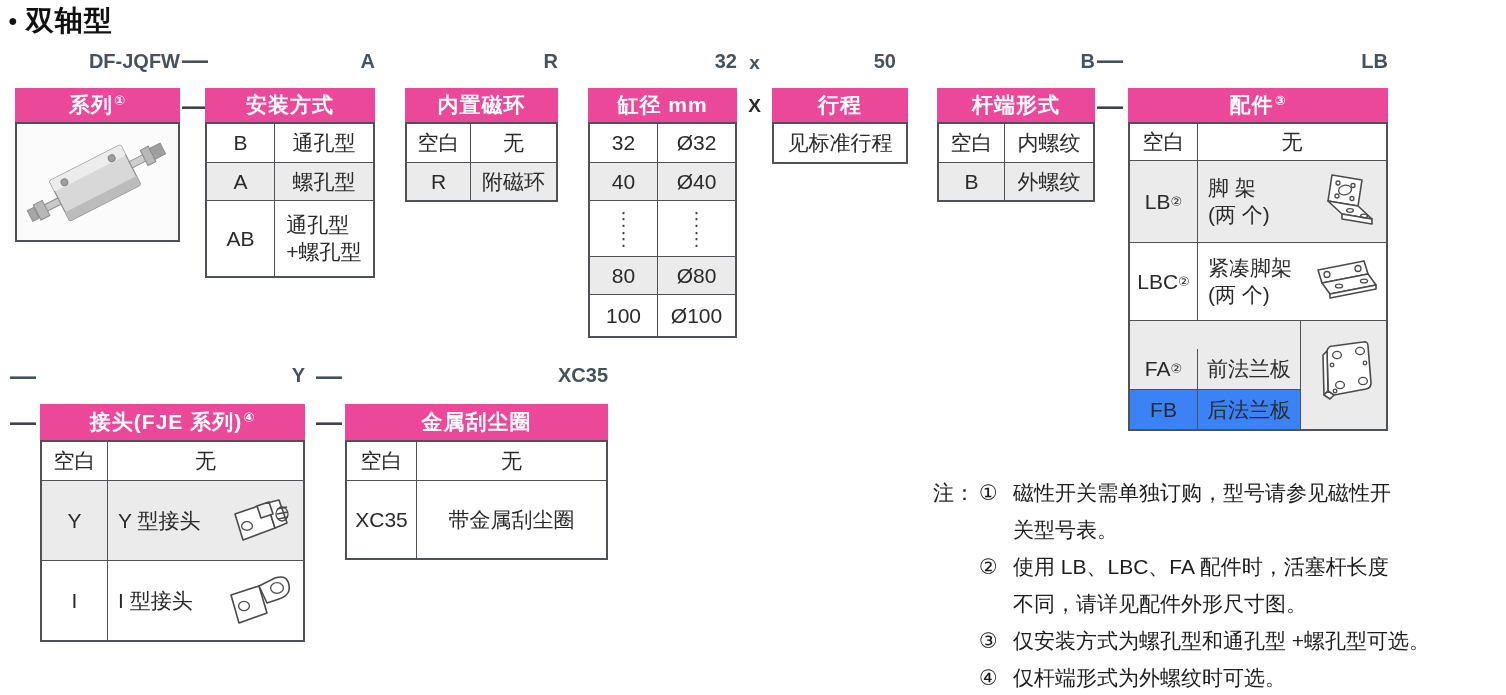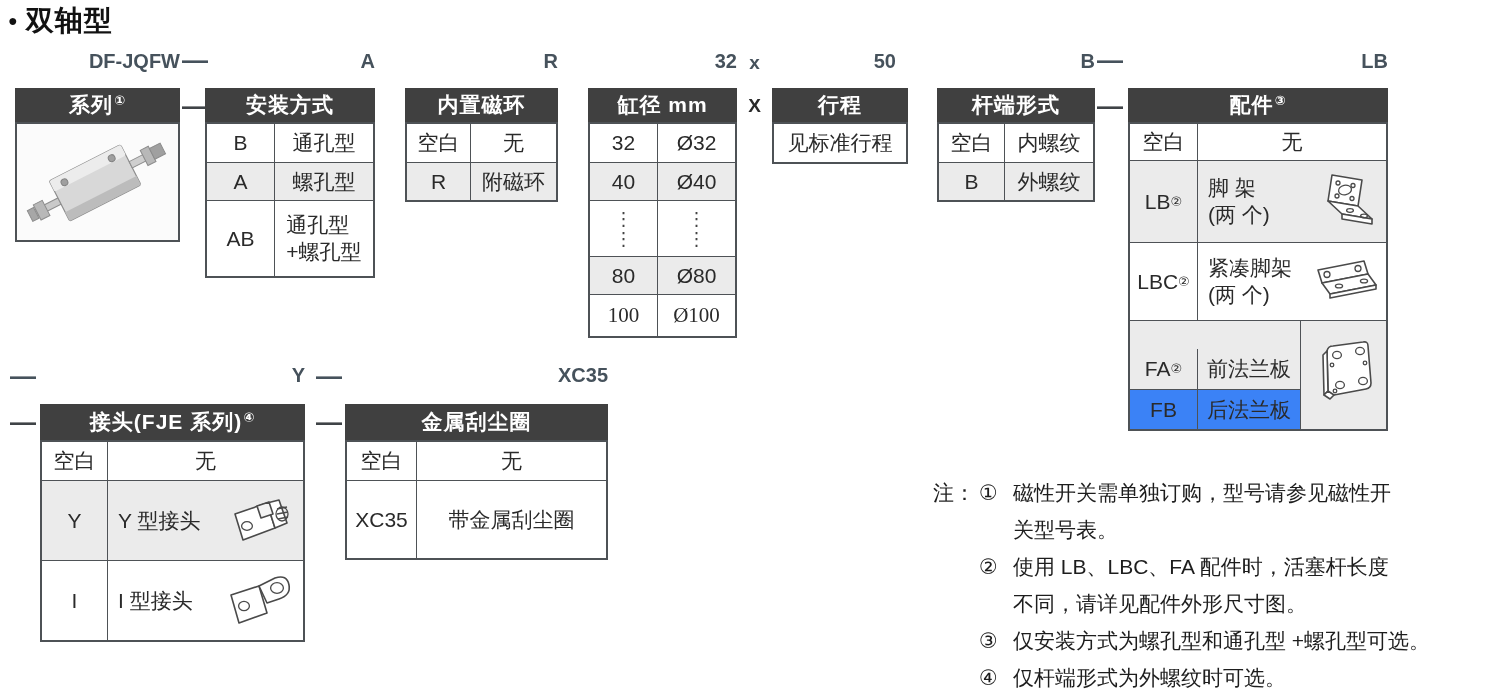--- a/index.html
+++ b/index.html
@@ -12,21 +12,21 @@
   .page-title .bullet{font-size:16px;margin-right:8px;}
   .page-title .ttl{font-size:28px;letter-spacing:1px;}
 
   
   .codeseg{position:absolute;font-weight:bold;font-size:20px;color:#46525c;text-align:right;}
   .dashmark{position:absolute;font-weight:bold;font-size:26px;color:#46525c;text-align:center;line-height:20px;}
   .xmark{position:absolute;font-weight:bold;font-size:19px;color:#46525c;text-align:center;}
   .xmark.dark{color:#2a2a2a;}
 
   
-  .thead{position:absolute;height:34px;background:#404040;color:#fff;display:flex;align-items:center;
+  .thead{position:absolute;height:34px;background:#ec4899;color:#fff;display:flex;align-items:center;
          justify-content:center;font-weight:bold;font-size:21px;letter-spacing:1px;}
   .thead sup{font-size:13px;line-height:0;transform:translateY(-4px);margin-left:1px;}
 
   
   .tbl{position:absolute;border:2px solid #4e5256;background:#fff;}
   .trow{display:flex;align-items:stretch;border-top:1.5px solid #4e5256;}
   .trow:first-child{border-top:none;}
   .tcode{display:flex;align-items:center;justify-content:center;border-right:1.5px solid #4e5256;
          font-size:21px;flex:0 0 auto;}
   .tlabel{flex:1;display:flex;align-items:center;justify-content:center;font-size:21px;}
@@ -165,21 +165,21 @@
     <div class="trow" style="height:56px;">
       <div class="tcode dots" style="width:68px;">⋮
 ⋮</div>
       <div class="tlabel dots">⋮
 ⋮</div>
     </div>
     <div class="trow alt" style="height:38px;">
       <div class="tcode" style="width:68px;">80</div>
       <div class="tlabel">Ø80</div>
     </div>
-    <div class="trow" style="height:42px;font-family:Liberation Serif, serif;">
+    <div class="trow" style="height:42px;">
       <div class="tcode" style="width:68px;">100</div>
       <div class="tlabel">Ø100</div>
     </div>
   </div>
 
   <div class="tbl" style="left:772px;top:122px;width:136px;">
     <div class="trow" style="height:38px;">
       <div class="tlabel">见标准行程</div>
     </div>
   </div>

